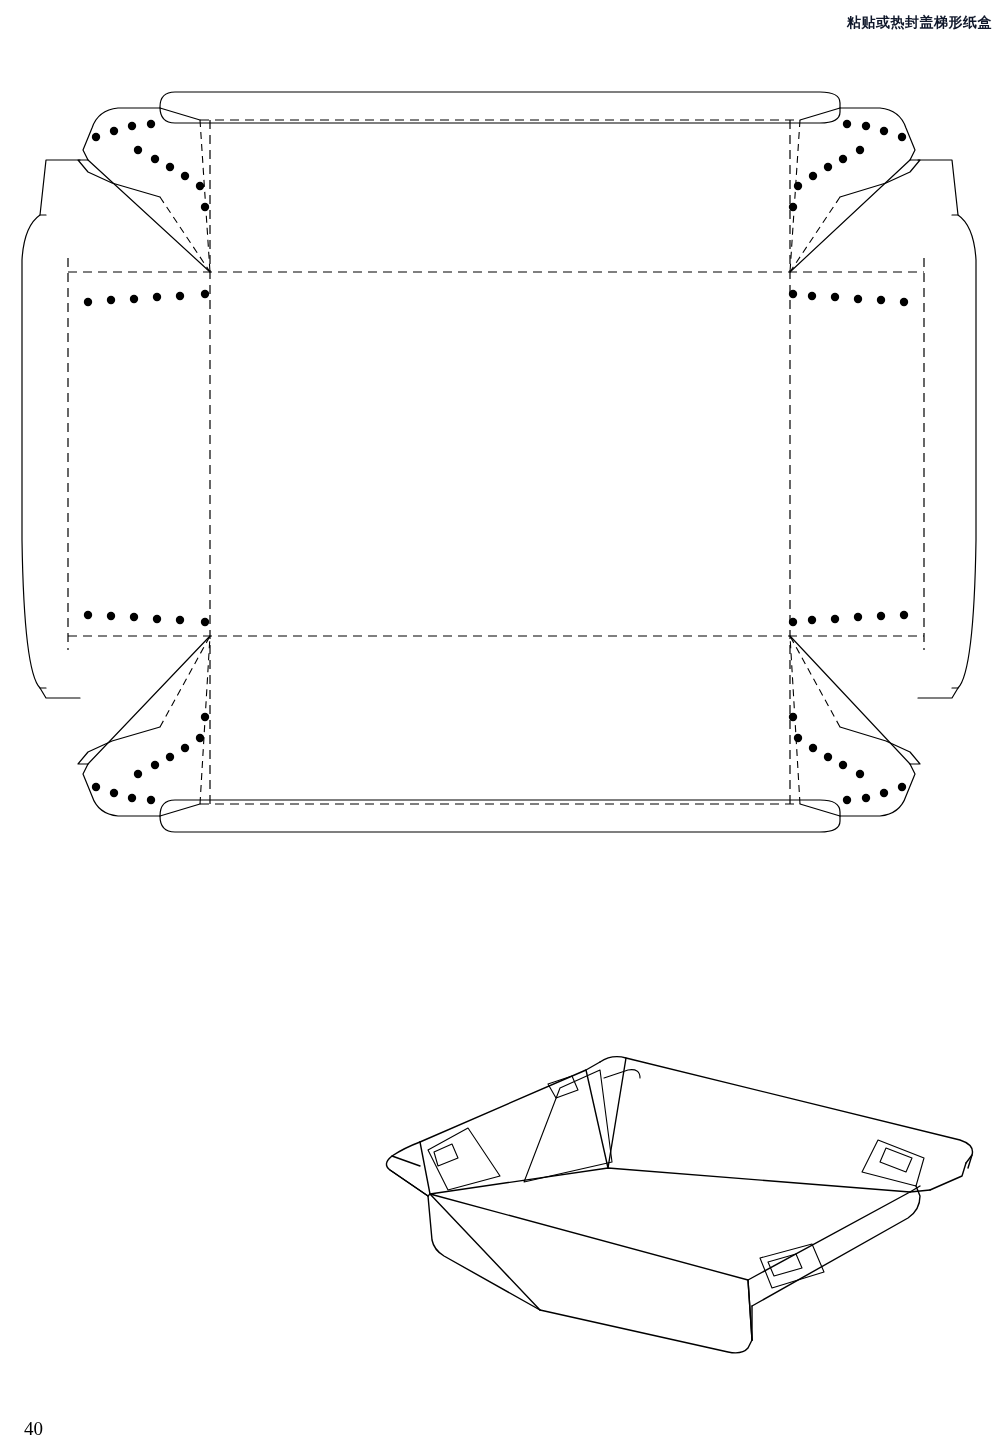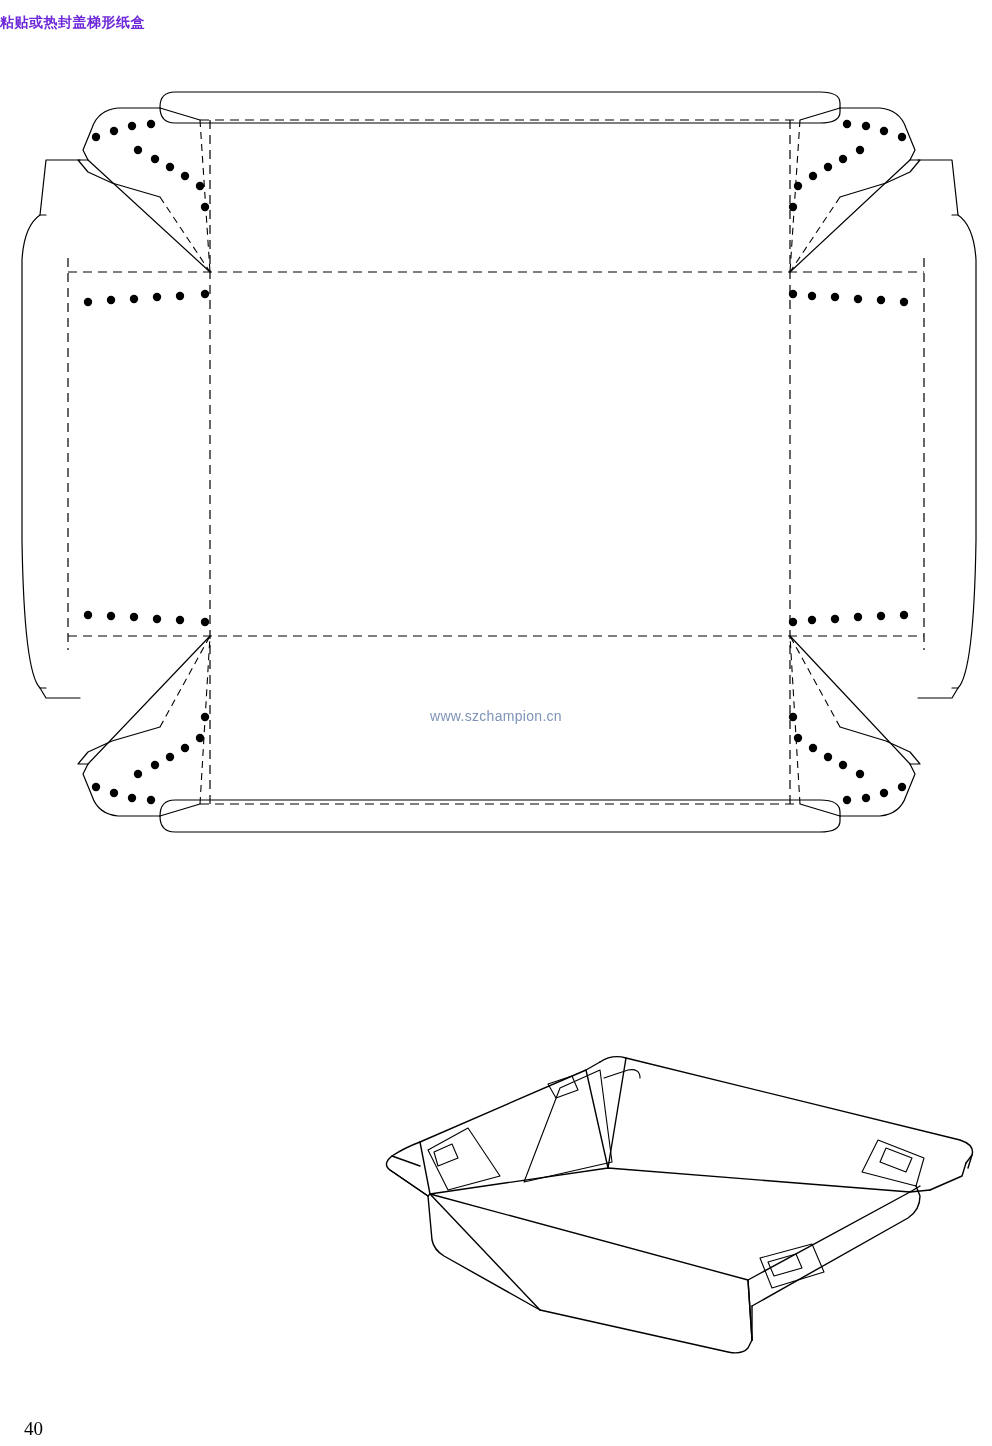--- a/index.html
+++ b/index.html
@@ -19,24 +19,24 @@
     left: 0; top: 0;
     width: 992px;
     height: 1446px;
     background: #ffffff;
   }
   .page-title {
     position: absolute;
     left: 0;
     top: 14px;
     width: 992px;
-    text-align: left;
+    text-align: right;
     font-size: 14px;
     font-weight: bold;
-    color: #6d28d9;
+    color: #0f172a;
     letter-spacing: 0.5px;
     font-family: "DejaVu Sans", sans-serif;
   }
   .watermark {
     position: absolute;
     left: 0;
     top: 708px;
     width: 992px;
     text-align: center;
     font-size: 14px;
@@ -278,16 +278,15 @@
         <path class="persp-thin" d="M760,1258 L812,1244 L824,1272 L772,1288 Z"></path>
         <path class="persp-thin" d="M768,1262 L796,1254 L802,1268 L774,1276 Z"></path>
 
         <path class="persp" d="M916,1186 L920,1196 Q920,1210 908,1218 L752,1306"></path>
         <path class="persp" d="M752,1306 L752,1340"></path>
       </g>
 
     </svg>
   </div>
 
-  <div class="watermark">www.szchampion.cn</div>
   <div class="page-number">40</div>
 
 </div>
 
 </body></html>

